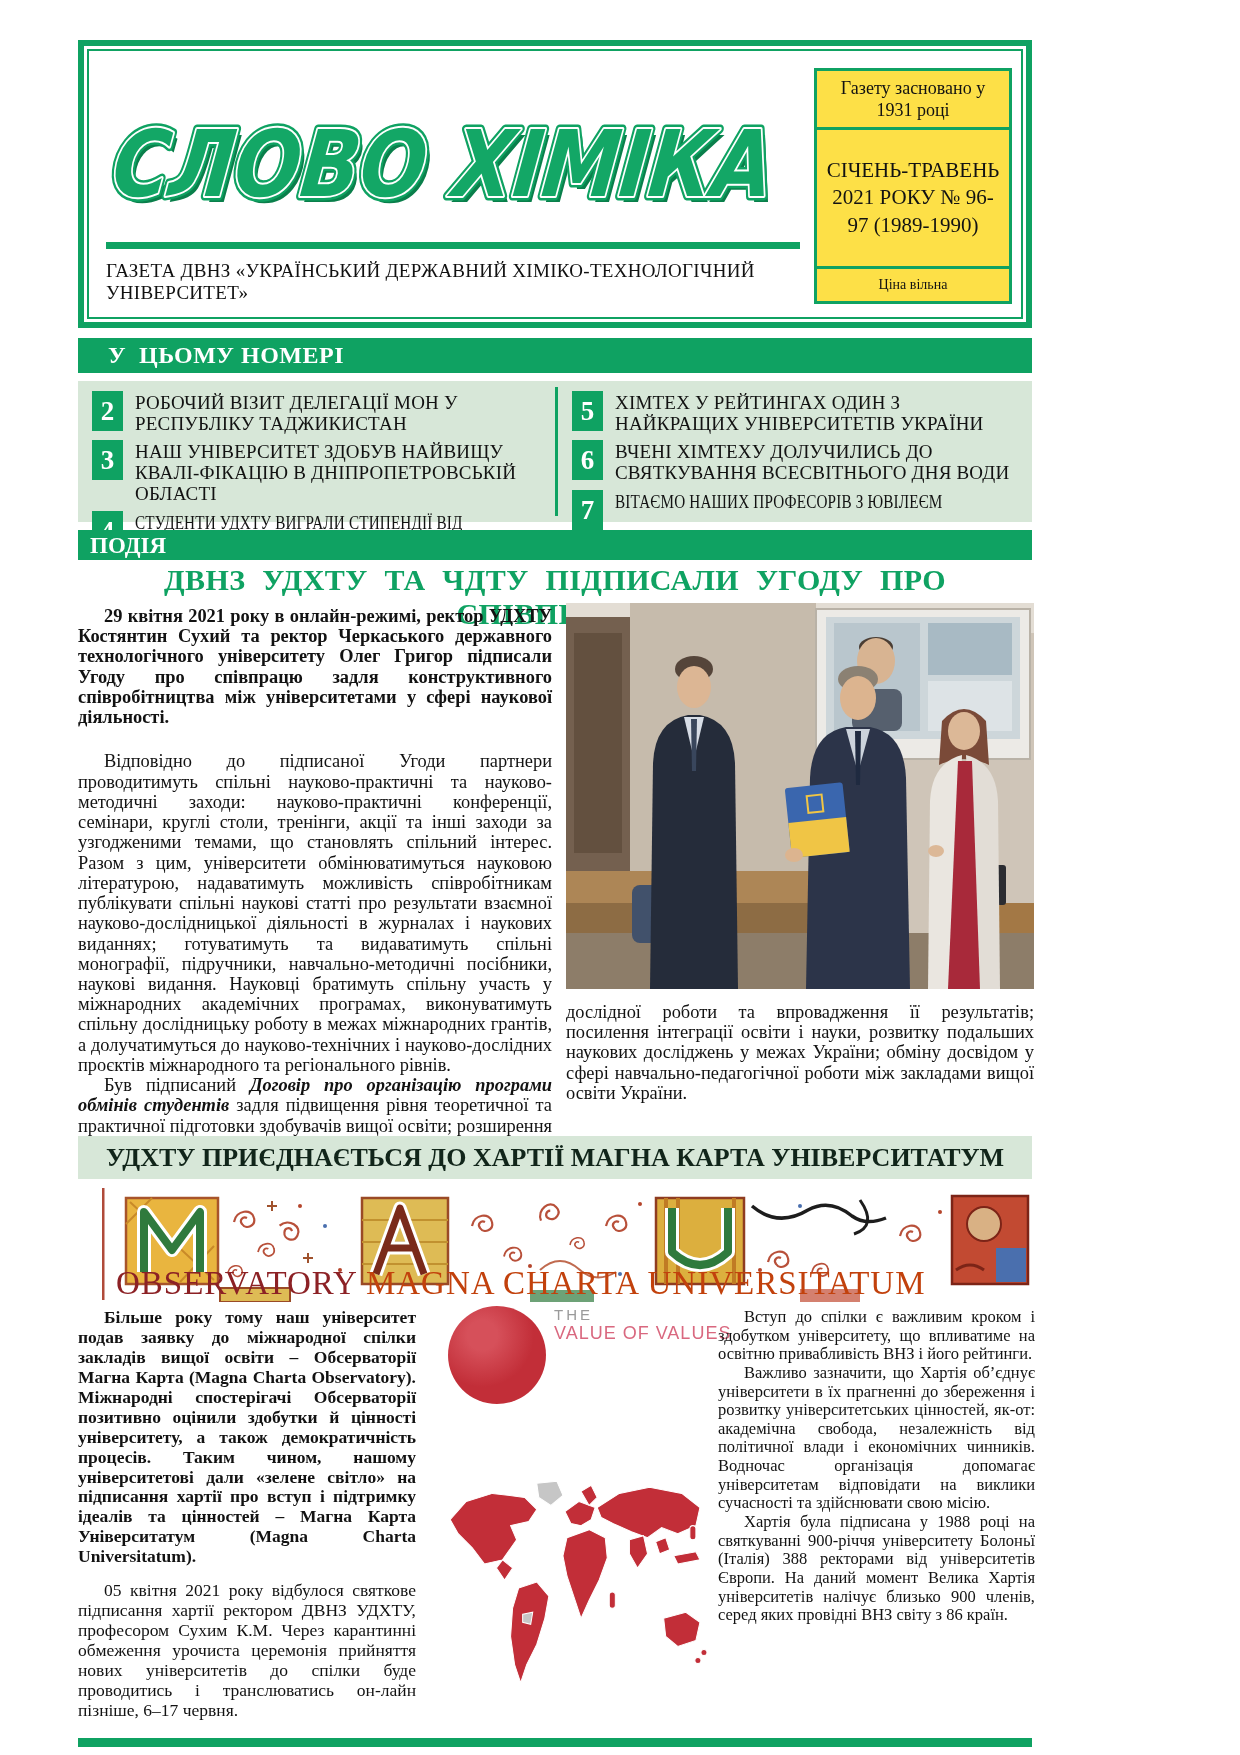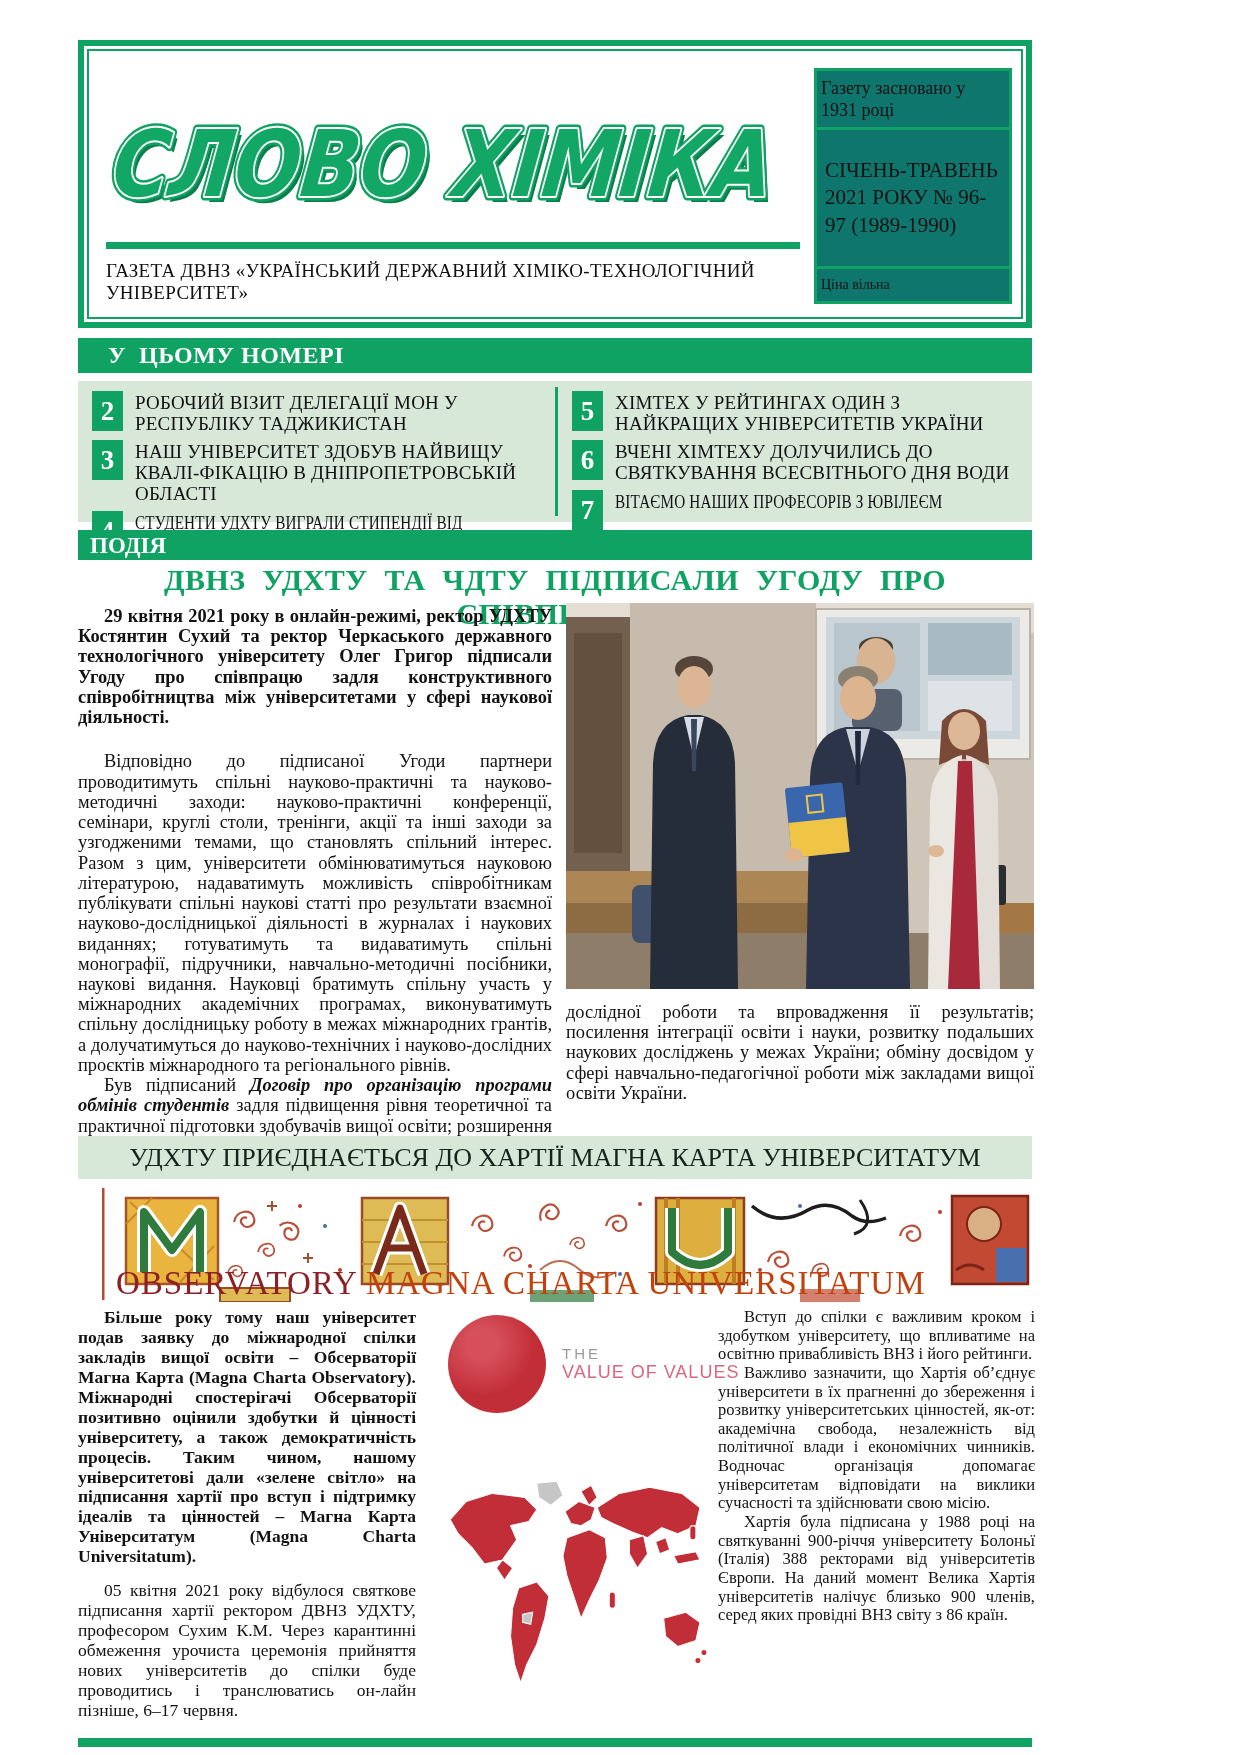--- a/index.html
+++ b/index.html
@@ -15,21 +15,21 @@
         font-family:"Liberation Serif",serif;color:var(--ink)}
   .abs{position:absolute}
 
   
   .masthead{left:78px;top:40px;width:954px;height:288px;border:6px solid var(--g);background:#fff}
   .masthead-inner{position:absolute;inset:3px;border:2px solid var(--g)}
   .title-svg{position:absolute;left:18px;top:38px}
   .title-rule{position:absolute;left:22px;top:196px;width:694px;height:7px;background:var(--g)}
   .subtitle{position:absolute;left:22px;top:214px;width:710px;font-size:19px;letter-spacing:.3px;color:#111}
   .infobox{position:absolute;right:14px;top:22px;width:198px;height:236px;border:3px solid var(--g);
-           display:flex;flex-direction:column;text-align:left;background:#0f766e}
+           display:flex;flex-direction:column;text-align:center;background:#fde047}
   .infobox .c1{padding:7px 4px 6px;font-size:18px;line-height:1.2;border-bottom:3px solid var(--g)}
   .infobox .c2{flex:1;display:flex;align-items:center;justify-content:center;padding:20px 8px;
                font-size:21px;line-height:1.3;border-bottom:3px solid var(--g)}
   .infobox .c3{padding:8px 4px;font-size:14px}
 
   
   .bar{background:var(--g);color:#fff;font-weight:bold}
   .toc-bar{left:78px;top:338px;width:954px;height:35px;font-size:24px;line-height:35px;
            padding-left:30px;letter-spacing:.5px;white-space:pre}
   .toc-box{left:78px;top:381px;width:954px;height:141px;background:var(--lg)}
@@ -50,31 +50,31 @@
   .col{ text-align:justify;font-size:18.4px;line-height:1.1}
   .art-left{left:78px;top:606px;width:474px}
   .lead{font-weight:bold}
   .sp24{height:24px}
   .indent{text-indent:26px}
   .photo{left:566px;top:603px;width:468px;height:386px}
   .cont{left:566px;top:1002px;width:468px}
 
   
   .magna-bar{left:78px;top:1136px;width:954px;height:43px;background:var(--lg);
-             text-align:center;font-weight:normal;font-size:26px;line-height:43px;color:#11251a}
+             text-align:center;font-weight:bold;font-size:26px;line-height:43px;color:#11251a}
   .ornament{left:100px;top:1186px;width:935px;height:116px;background:#fff}
   .obs-text{position:absolute;left:16px;bottom:0px;font-size:33px;letter-spacing:1px;white-space:nowrap}
   .obs-red{color:#8c2125}
   .obs-gray{color:#c2410c}
 
   .bot-left{left:78px;top:1308px;width:338px;text-align:justify;font-size:17.5px;line-height:1.14}
   .bot-left .b{font-weight:bold}
   .sp14{height:14px}
   .figure{left:432px;top:1306px;width:278px}
-  .logo-row{display:flex;align-items:center;gap:16px;height:116px;padding-left:16px}
+  .logo-row{display:flex;align-items:flex-start;gap:8px;height:116px;padding-left:16px}
   .ball{flex:0 0 98px;height:98px;border-radius:50%;
         background:radial-gradient(circle at 35% 30%, #d6505a 0 16%, var(--red) 55%)}
   .logo-text{font-family:"Liberation Sans",sans-serif}
   .logo-the{color:#9a9a9a;font-size:15px;letter-spacing:3px}
   .logo-vov{color:#D9687F;font-size:18px;letter-spacing:1px;white-space:nowrap}
   .map{margin-top:8px}
   .bot-right{left:718px;top:1308px;width:317px;text-align:justify;font-size:16.5px;line-height:1.13}
   .bottom-rule{left:78px;top:1738px;width:954px;height:9px;background:var(--g)}
 </style>
 </head>

